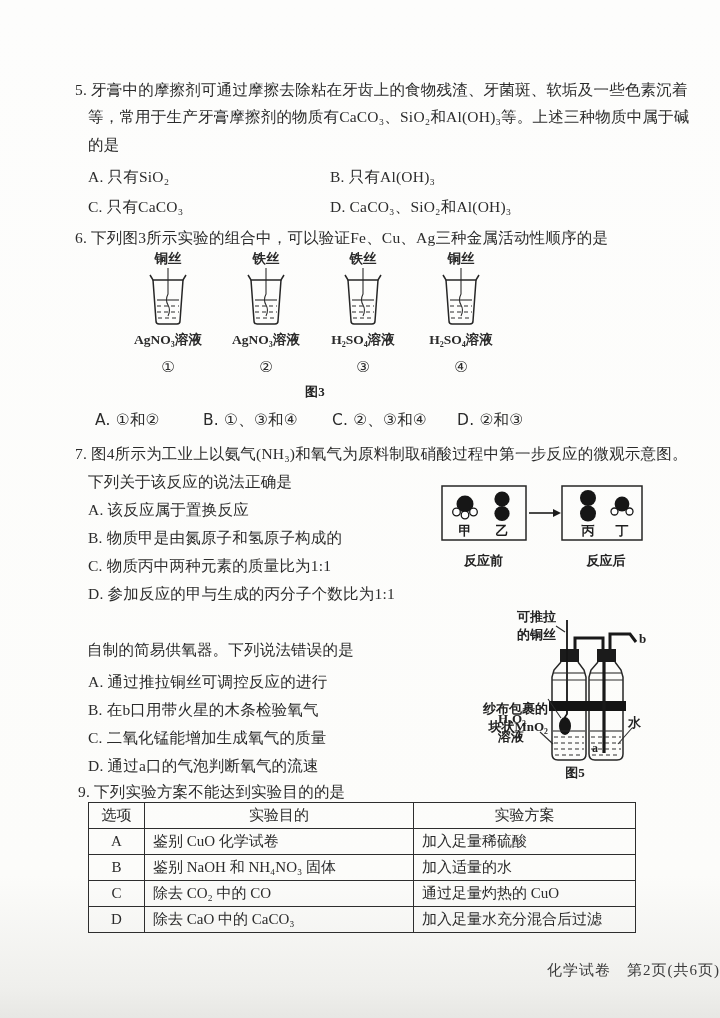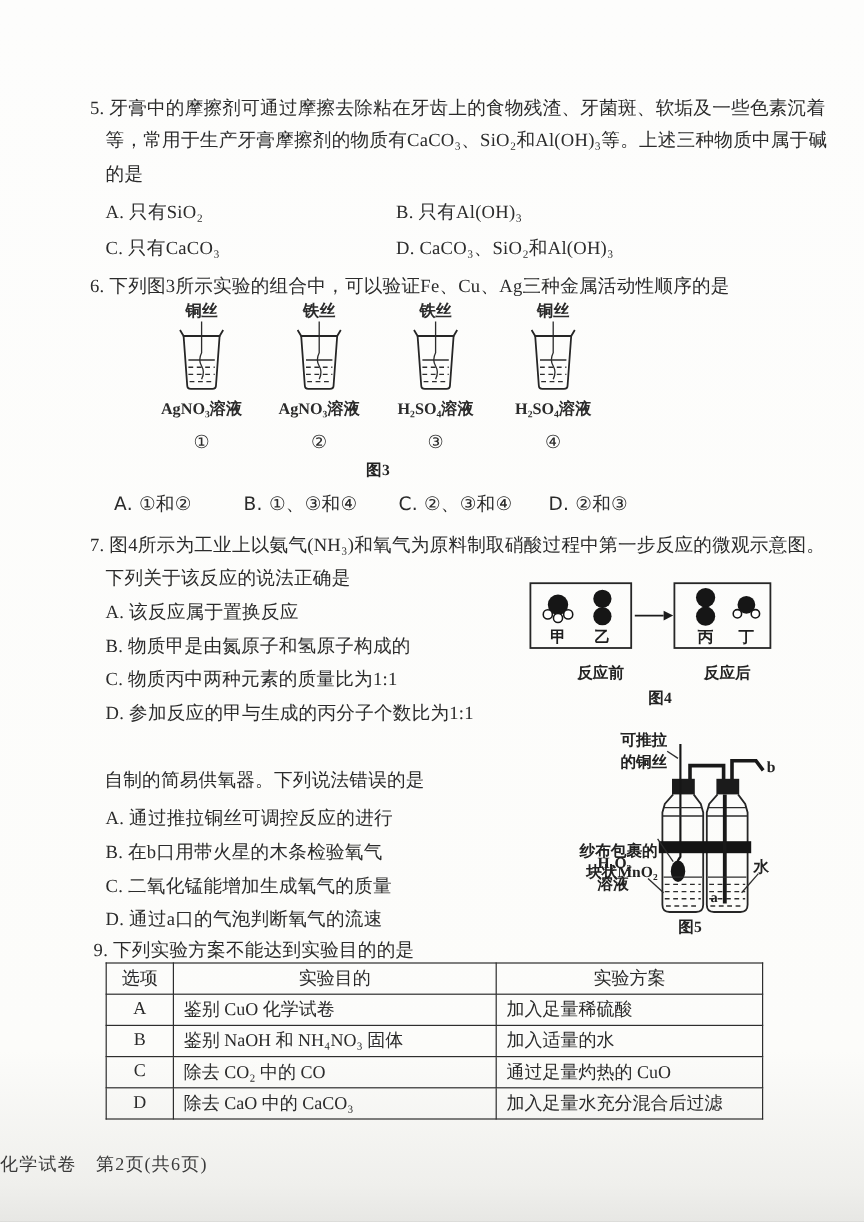--- a/index.html
+++ b/index.html
@@ -23,21 +23,21 @@
   .bk-sol-label{font-weight:bold;font-size:13.5px;margin-top:-2px;}
   .bk-num{margin-top:9px;font-family:"DejaVu Sans",sans-serif;font-size:15px;}
   .circnum{font-family:"DejaVu Sans",sans-serif;}
   table.exp{border-collapse:collapse;width:548px;font-size:15px;}
   table.exp td,table.exp th{border:1.4px solid #2e2e2e;padding:1px 8px;font-weight:normal;height:23px;}
   table.exp th{text-align:center;}
   td.cA{text-align:center;width:40px;}
   td.cB{width:260px;}
   td.cC{width:212px;}
   .fig5-lab{position:absolute;}
-  .footer{position:absolute;left:0;top:961px;width:720px;text-align:left;font-size:15px;color:#3a3a3a;letter-spacing:1px;}
+  .footer{position:absolute;left:0;top:961px;width:720px;text-align:right;font-size:15px;color:#3a3a3a;letter-spacing:1px;}
 </style>
 </head>
 <body>
 
 <div class="page">
 
   <div class="q" style="top:80px;height:140px;">
     <div class="ln" style="top:0;left:0;">5. 牙膏中的摩擦剂可通过摩擦去除粘在牙齿上的食物残渣、牙菌斑、软垢及一些色素沉着</div>
     <div class="ln" style="top:27px;left:13px;">等，常用于生产牙膏摩擦剂的物质有CaCO₃、SiO₂和Al(OH)₃等。上述三种物质中属于碱</div>
     <div class="ln" style="top:55px;left:13px;">的是</div>
@@ -146,23 +146,22 @@
       <circle cx="148" cy="29.5" r="8" class="atom-b"></circle>
 
       <circle cx="182" cy="20" r="7.4" class="atom-b"></circle>
       <circle cx="174.5" cy="27.5" r="3.5" class="atom-w"></circle>
       <circle cx="189.5" cy="27.5" r="3.5" class="atom-w"></circle>
       <text x="25" y="51" text-anchor="middle" font-size="13" font-weight="bold" fill="#1e1e1e">甲</text>
       <text x="62" y="51" text-anchor="middle" font-size="13" font-weight="bold" fill="#1e1e1e">乙</text>
       <text x="148" y="51" text-anchor="middle" font-size="13" font-weight="bold" fill="#1e1e1e">丙</text>
       <text x="182" y="51" text-anchor="middle" font-size="13" font-weight="bold" fill="#1e1e1e">丁</text>
     </svg>
-    <div class="figlabel" style="position:absolute;top:68px;left:4px;width:76px;text-align:right;">反应前</div>
+    <div class="figlabel" style="position:absolute;top:68px;left:24px;width:76px;text-align:left;">反应前</div>
     <div class="figlabel" style="position:absolute;top:68px;left:128px;width:76px;text-align:center;">反应后</div>
-    <div class="figlabel" style="position:absolute;top:89px;left:0;width:220px;text-align:center;">图4</div>
   </div>
 
   <div class="q" style="top:612px;height:170px;">
     <div class="ln" style="top:28px;left:12px;">自制的简易供氧器。下列说法错误的是</div>
     <div class="ln" style="top:60px;left:13px;">A. 通过推拉铜丝可调控反应的进行</div>
     <div class="ln" style="top:88px;left:13px;">B. 在b口用带火星的木条检验氧气</div>
     <div class="ln" style="top:116px;left:13px;">C. 二氧化锰能增加生成氧气的质量</div>
     <div class="ln" style="top:144px;left:13px;">D. 通过a口的气泡判断氧气的流速</div>
   </div>
 

